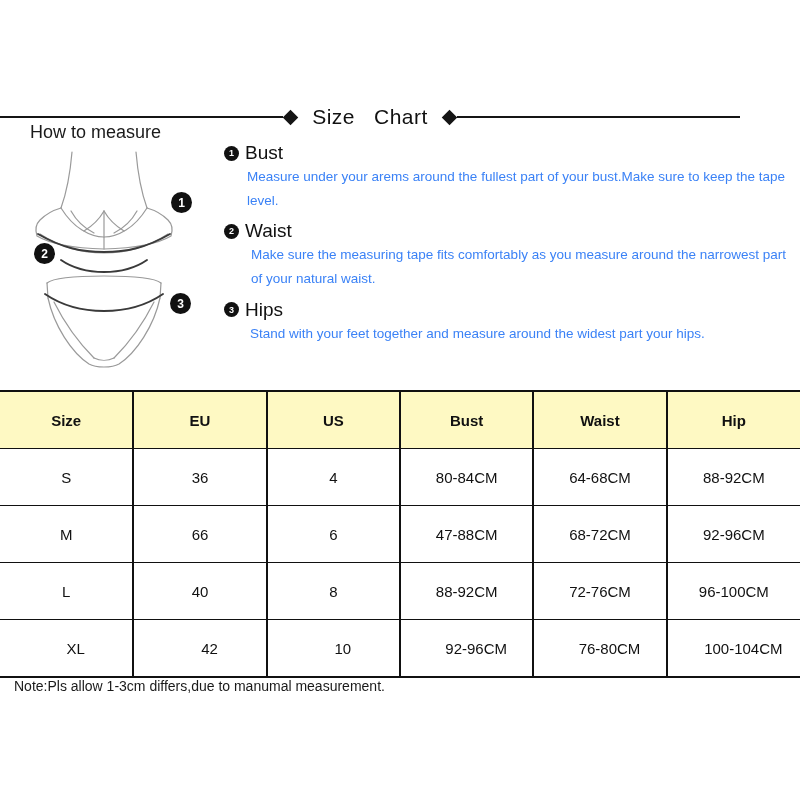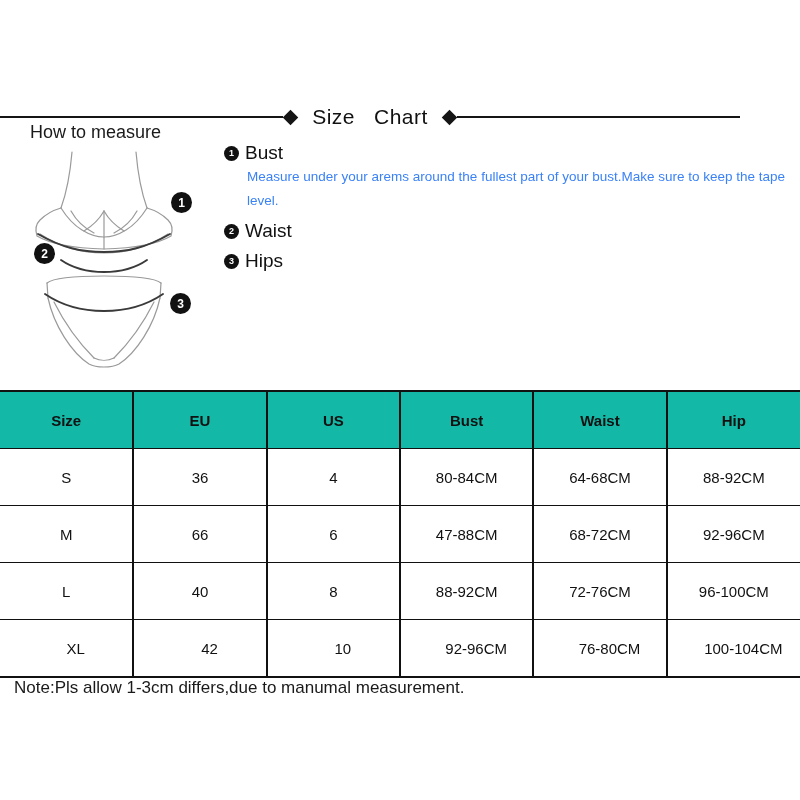--- a/index.html
+++ b/index.html
@@ -138,36 +138,36 @@
     height: 56px;
     text-align: center;
     vertical-align: middle;
     font-size: 15px;
     font-weight: normal;
     color: #111;
     padding: 0 2px;
   }
   .size-table th {
     font-weight: bold;
-    background: #14b8a6;
+    background: #fef9c3;
     height: 56px;
   }
   .size-table tr th:first-child,
   .size-table tr td:first-child {
     border-left-width: 0;
   }
   .size-table tr:first-child th { border-top-width: 2px; }
   .size-table tr:last-child td { border-bottom-width: 2px; padding-left: 21px; }
 
   
   .note {
     position: absolute;
     left: 14px;
     top: 678px;
-    font-size: 17px;
+    font-size: 14px;
     color: #1a1a1a;
   }
 </style>
 </head>
 <body>
 
 <div class="title-bar">
   <div class="title-rule"></div>
   <div class="title-diamond"></div>
   <div class="title-text">Size   Chart</div>
@@ -232,27 +232,29 @@
       <span class="sec-title">Bust</span>
     </div>
     <div class="sec-body">Measure under your arems around the fullest part of your bust.Make sure to keep the tape level.</div>
   </div>
 
   <div class="sec sec-waist">
     <div class="sec-head">
       <span class="badge-sm">2</span>
       <span class="sec-title">Waist</span>
     </div>
+    <div class="sec-body">Make sure the measuring tape fits comfortably as you measure around the narrowest part of your natural waist.</div>
   </div>
 
   <div class="sec sec-hips">
     <div class="sec-head">
       <span class="badge-sm">3</span>
       <span class="sec-title">Hips</span>
     </div>
+    <div class="sec-body">Stand with your feet together and measure around the widest part your hips.</div>
   </div>
 
 </div>
 
 <table class="size-table">
   <thead>
     <tr>
       <th>Size</th>
       <th>EU</th>
       <th>US</th>

